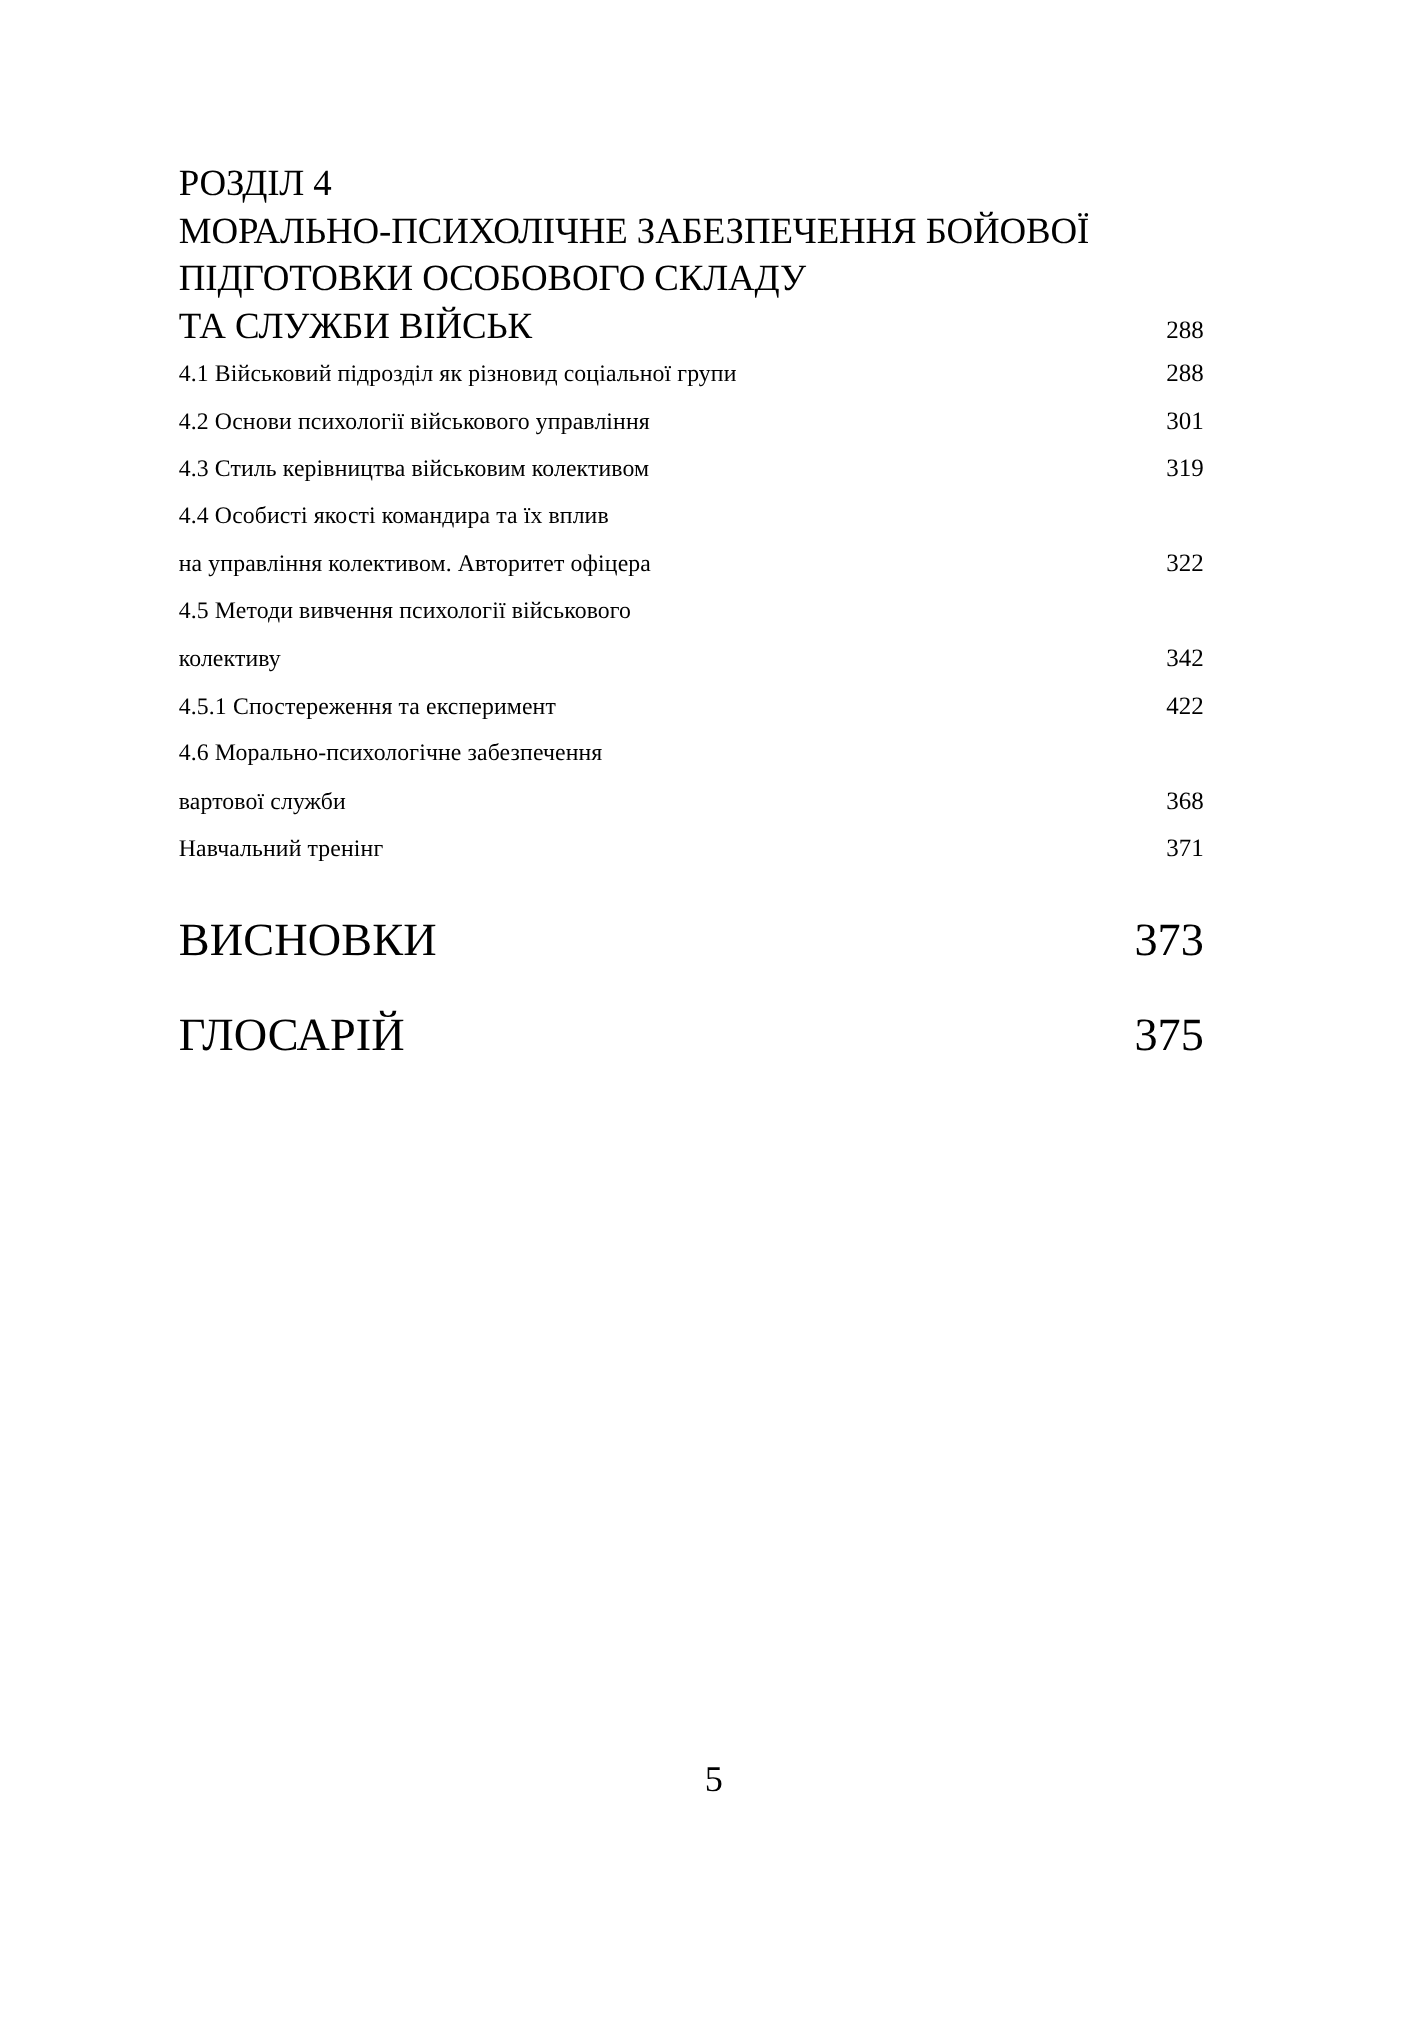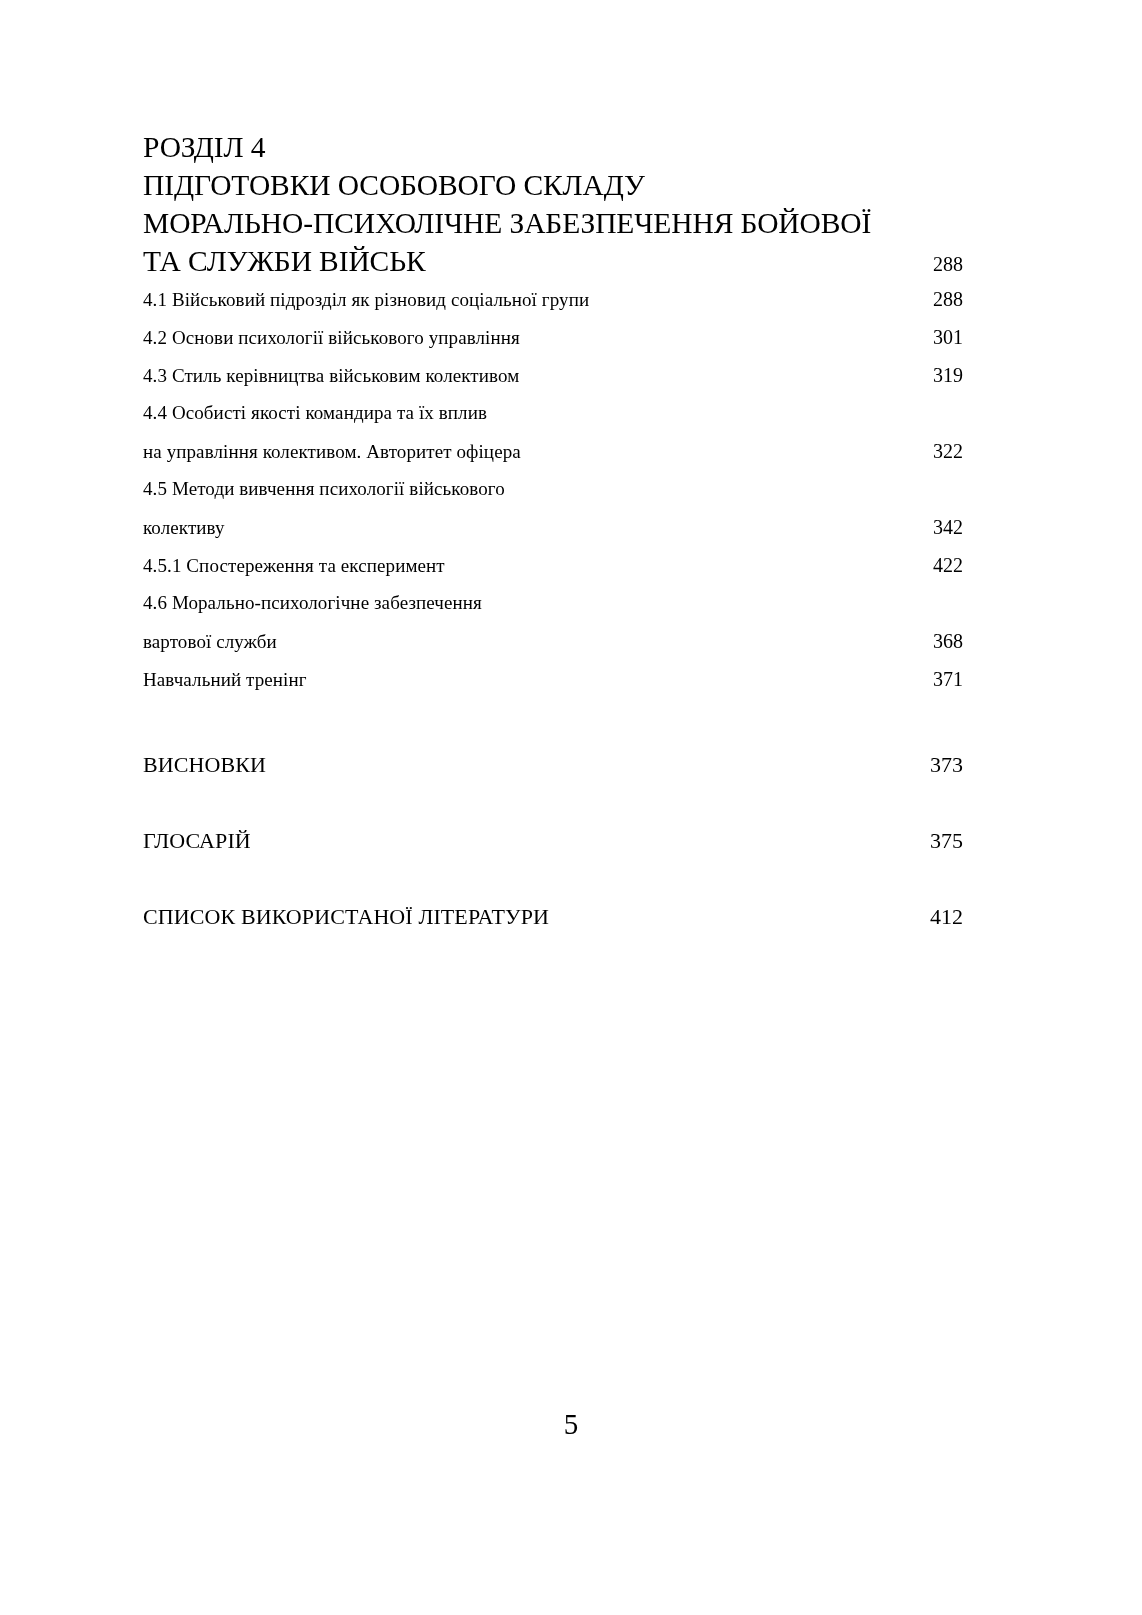--- a/index.html
+++ b/index.html
@@ -62,22 +62,21 @@
     letter-spacing: -0.1px;
   }
 
   
   .major {
     height: 38px;
     line-height: 38px;
   }
   .major .toc-title,
   .major .toc-page {
-    font-size: 22px;
-    margin-top: 12px;
+    font-size: 37px;
   }
   .spacer-md { height: 36px; }
   .spacer-lg { height: 38px; }
 
   #folio {
     position: absolute;
     left: 0;
     top: 1408px;
     width: 1142px;
     text-align: center;
@@ -90,25 +89,25 @@
 
 <div id="page">
 
   <div id="toc">
 
     <div class="toc-line chapter">
       <span class="toc-title">РОЗДІЛ 4</span>
       <span class="toc-page"></span>
     </div>
     <div class="toc-line chapter">
-      <span class="toc-title">ПІДГОТОВКИ ОСОБОВОГО СКЛАДУ</span>
+      <span class="toc-title">МОРАЛЬНО-ПСИХОЛІЧНЕ ЗАБЕЗПЕЧЕННЯ БОЙОВОЇ</span>
       <span class="toc-page"></span>
     </div>
     <div class="toc-line chapter">
-      <span class="toc-title">МОРАЛЬНО-ПСИХОЛІЧНЕ ЗАБЕЗПЕЧЕННЯ БОЙОВОЇ</span>
+      <span class="toc-title">ПІДГОТОВКИ ОСОБОВОГО СКЛАДУ</span>
       <span class="toc-page"></span>
     </div>
     <div class="toc-line chapter">
       <span class="toc-title">ТА СЛУЖБИ ВІЙСЬК</span>
       <span class="toc-page">288</span>
     </div>
 
     <div class="toc-line">
       <span class="toc-title">4.1 Військовий підрозділ як різновид соціальної групи</span>
       <span class="toc-page">288</span>
@@ -163,22 +162,18 @@
 
     <div class="spacer-lg"></div>
 
     <div class="toc-line major">
       <span class="toc-title">ГЛОСАРІЙ</span>
       <span class="toc-page">375</span>
     </div>
 
     <div class="spacer-lg"></div>
 
-    <div class="toc-line major">
-      <span class="toc-title">СПИСОК ВИКОРИСТАНОЇ ЛІТЕРАТУРИ</span>
-      <span class="toc-page">412</span>
-    </div>
 
   </div>
 
   <div id="folio">5</div>
 
 </div>
 
 </body></html>

